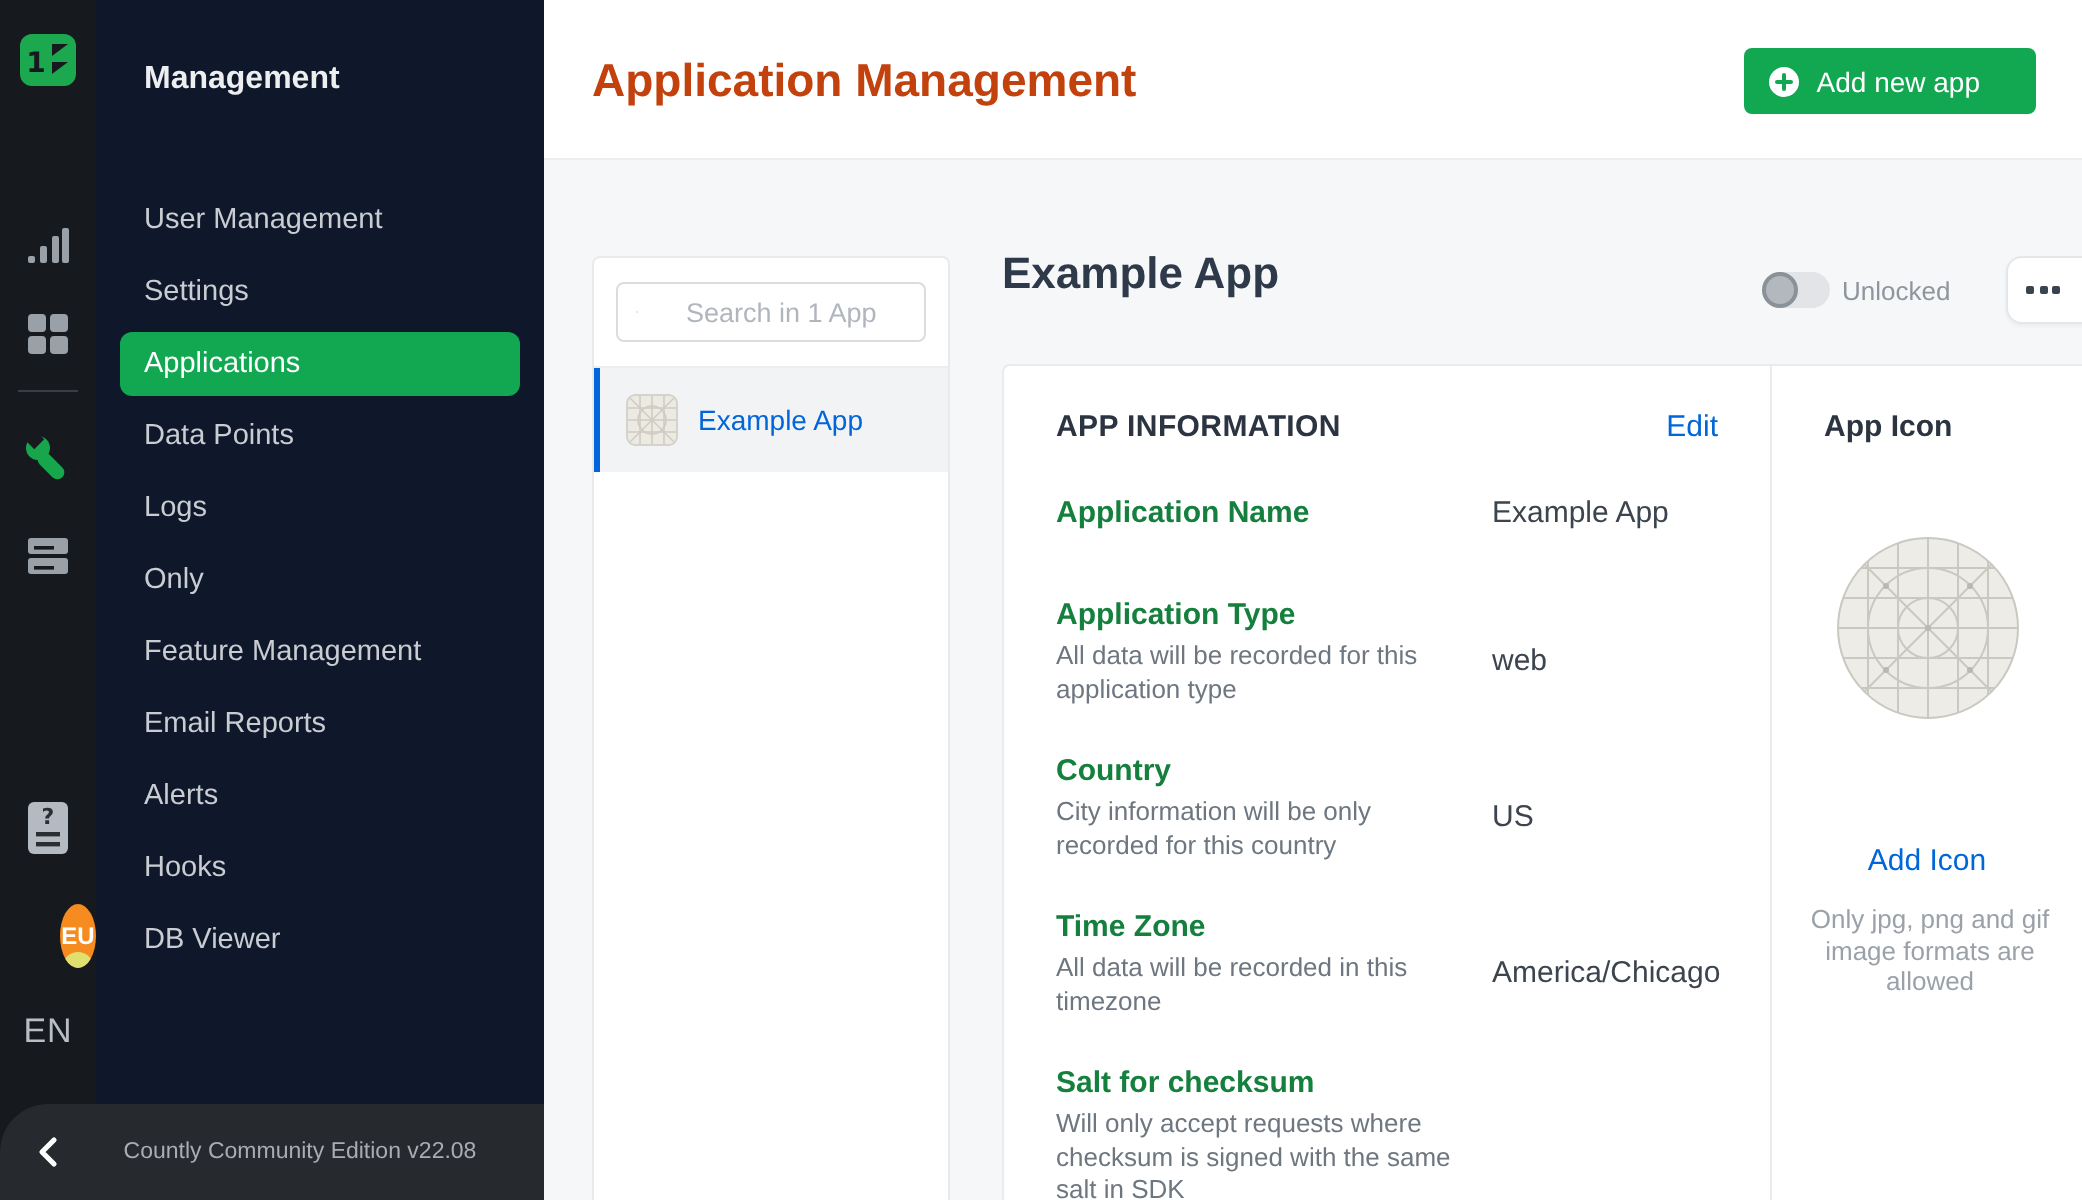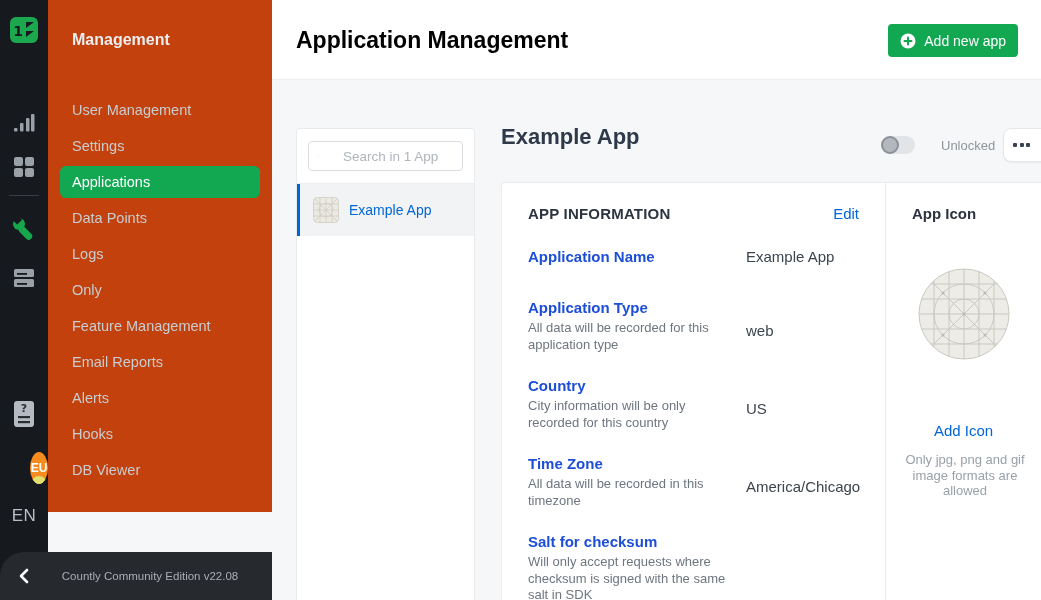--- a/index.html
+++ b/index.html
@@ -2,21 +2,21 @@
 <html><head>
 <meta charset="utf-8">
 <style>
   * { margin:0; padding:0; box-sizing:border-box; }
   html,body { width:1041px; height:600px; overflow:hidden;
     font-family:"Liberation Sans","DejaVu Sans",sans-serif; background:#f6f7f9; }
   .app { position:relative; width:1041px; height:600px; }
 
   
   .rail { position:absolute; left:0; top:0; width:48px; height:600px; background:#16191d; }
-  .panel { position:absolute; left:48px; top:0; width:224px; height:512px; background:#c2410c; }
+  .panel { position:absolute; left:48px; top:0; width:224px; height:600px; background:#0f172a; }
   .rail-icon { position:absolute; left:0; width:48px; display:flex; justify-content:center; cursor:pointer; }
   .rail-divider { position:absolute; left:9px; top:195px; width:30px; height:1px; background:#3a3e44; }
   .panel-title { position:absolute; left:24px; top:31px; font-size:16px; font-weight:600; color:#eceef0; }
   .menu { position:absolute; left:0; top:92px; width:224px; }
   .menu-item { height:36px; display:flex; align-items:center; padding-left:24px;
     font-size:14.5px; color:#c9cdd2; cursor:pointer; }
   .menu-item.active { height:32px; margin:2px 12px; padding-left:12px; border-radius:6px;
     background:#12a751; color:#ffffff; }
   .avatar { width:32px; height:32px; border-radius:50%; background:#f68b1f; color:#fff;
     display:flex; align-items:center; justify-content:center; font-size:12px; font-weight:700;
@@ -25,61 +25,61 @@
     background:#dfe06e; border-radius:50%; }
   .lang { color:#b9bec4; font-size:17px; letter-spacing:.5px; }
   .footerbar { position:absolute; left:0; top:552px; width:272px; height:48px;
     background:#26292e; border-radius:24px 0 0 0; display:flex; align-items:center; }
   .footerbar .chev { width:48px; display:flex; justify-content:center; cursor:pointer; }
   .footer-text { flex:1; text-align:center; font-size:11.5px; color:#a9adb3; padding-right:20px; }
 
   
   .header { position:absolute; left:272px; top:0; width:769px; height:80px; background:#ffffff;
     border-bottom:1px solid #eceef0; }
-  .page-title { position:absolute; left:24px; top:27px; font-size:23px; font-weight:700; color:#000000; }
-  .add-btn { position:absolute; right:23px; top:24px; height:33px; padding:0 12px 0 12px;
+  .page-title { position:absolute; left:24px; top:27px; font-size:23px; font-weight:700; color:#c2410c; }
+  .add-btn { position:absolute; right:23px; top:24px; height:33px; padding:0 28px 0 12px;
     background:#12a751; border:none; border-radius:4px; color:#fff; font-size:14px;
     display:flex; align-items:center; gap:8px; cursor:pointer;
     font-family:"Liberation Sans","DejaVu Sans",sans-serif; }
 
   
   .content { position:absolute; left:272px; top:80px; width:769px; height:520px; background:#f6f7f9; }
 
   .list-panel { position:absolute; left:24px; top:48px; width:179px; bottom:0;
     background:#fff; border:1px solid #e8eaec; border-bottom:none; border-radius:4px 4px 0 0; }
   .search-wrap { padding:12px 11px; border-bottom:1px solid #eceef0; }
   .search-box { display:flex; align-items:center; gap:24px; height:30px; padding:0 9px;
     border:1px solid #d9dde2; border-radius:4px; background:#fff; }
   .search-box input { border:none; outline:none; width:110px; font-size:13.5px; color:#3a424c;
     font-family:"Liberation Sans","DejaVu Sans",sans-serif; }
   .search-box input::placeholder { color:#b0b6bd; }
   .app-row { height:52px; display:flex; align-items:center; gap:10px; padding-left:13px;
     background:#f2f3f5; border-left:3px solid #0166d9; cursor:pointer; }
   .app-row-label { font-size:14px; font-weight:500; color:#0166d9; }
 
   .detail-title { position:absolute; left:229px; top:44px; font-size:22px; font-weight:700; color:#2e3a49; }
-  .lock-group { position:absolute; left:609px; top:56px; display:flex; align-items:center; gap:26px; }
+  .lock-group { position:absolute; left:609px; top:56px; display:flex; align-items:center; gap:6px; }
   .toggle { width:34px; height:18px; border-radius:9px; background:#e2e4e7; position:relative; cursor:pointer; }
   .toggle .knob { position:absolute; left:0; top:0; width:18px; height:18px; border-radius:50%;
     background:#b3b8bf; border:2px solid #8a9199; }
   .lock-label { font-size:13px; color:#8f959c; }
   .dots-btn { position:absolute; right:-8px; top:48px; width:46px; height:34px; background:#fff;
     border:1px solid #e4e7ea; border-radius:8px; box-shadow:0 1px 2px rgba(0,0,0,.05);
     display:flex; align-items:center; justify-content:flex-start; padding-left:9px; gap:2.5px; cursor:pointer; }
   .dot { width:4px; height:4px; border-radius:1px; background:#3a4450; }
 
   .card { position:absolute; left:229px; top:102px; right:0; bottom:0; background:#fff;
     border:1px solid #e9ebec; border-right:none; border-bottom:none; border-radius:4px 0 0 0; }
   .info-section { position:absolute; left:0; top:0; bottom:0; width:383px; padding:22px 26px; }
   .info-header { display:flex; justify-content:space-between; align-items:baseline; margin-bottom:24px; }
   .info-title { font-size:15px; font-weight:700; color:#2b3440; letter-spacing:.2px; }
   .edit-link { font-size:15px; color:#0166d9; text-decoration:none; cursor:pointer; }
   .field-row { display:grid; grid-template-columns:218px 1fr; margin-bottom:22px; }
   .field-row.first { margin-bottom:30px; }
-  .field-label { font-size:15px; font-weight:600; color:#1d4ed8; line-height:21px; }
+  .field-label { font-size:15px; font-weight:600; color:#15803d; line-height:21px; }
   .field-desc { font-size:13px; color:#6e7680; line-height:16.5px; margin-top:2px; width:205px; }
   .field-value { font-size:15px; color:#3c444e; line-height:21px; }
   .field-row.has-desc .field-value { margin-top:23px; }
 
   .icon-section { position:absolute; left:383px; top:0; right:0; bottom:0;
     border-left:1px solid #e9ebec; padding:22px 16px; text-align:center; }
   .icon-section-title { text-align:left; padding-left:10px; font-size:15px; font-weight:600; color:#2b3440; }
   .icon-circle { margin:46px auto 0; width:92px; height:92px; }
   .add-icon-link { display:block; margin-top:62px; font-size:15px; color:#0166d9; text-decoration:none; cursor:pointer; }
   .icon-hint { margin:13px auto 11px; width:126px; font-size:13px; color:#9aa1a9; line-height:15.5px; }

